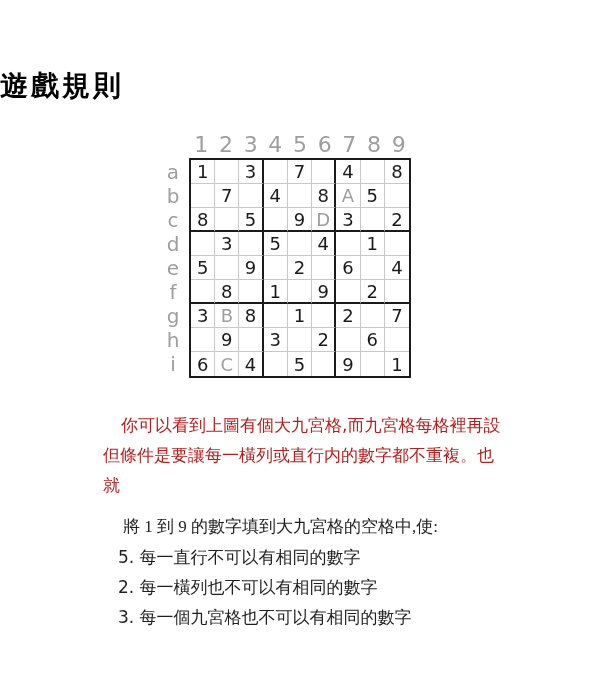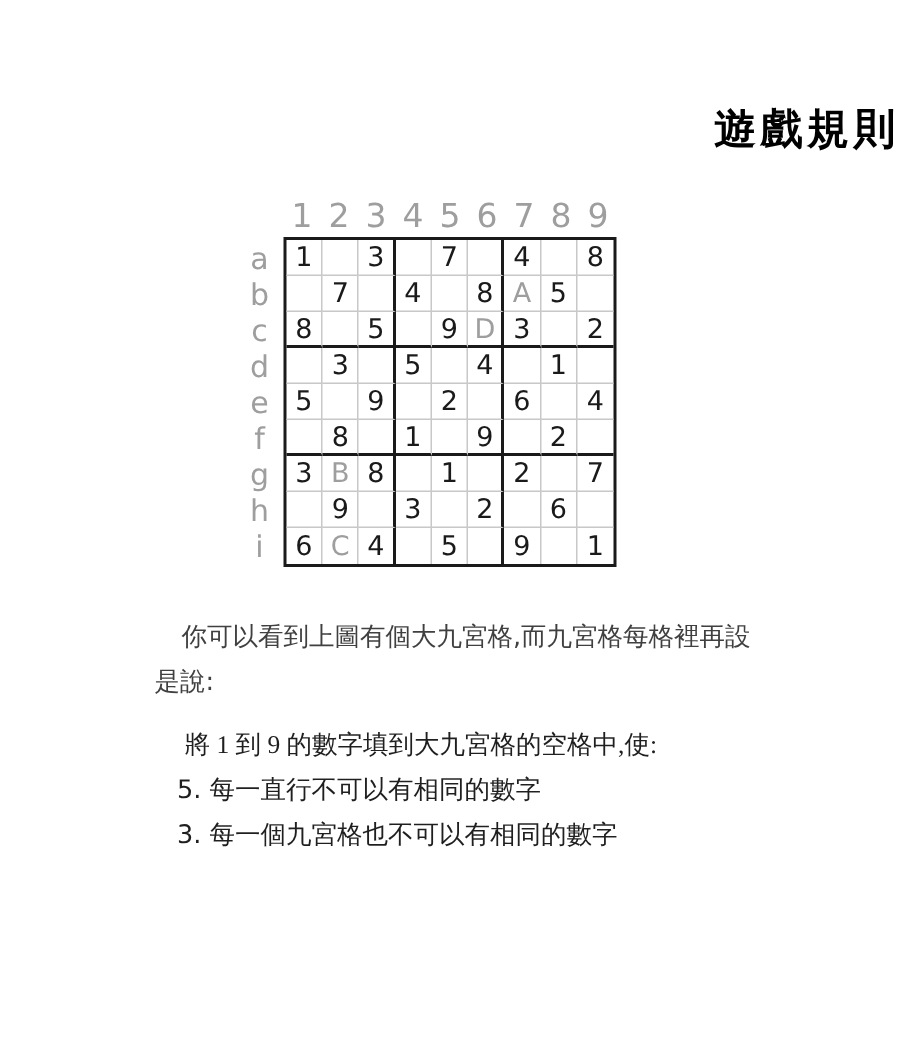--- a/index.html
+++ b/index.html
@@ -9,21 +9,21 @@
   }
   body {
     width: 600px;
     height: 695px;
     overflow: hidden;
     font-family: "DejaVu Sans", "Liberation Sans", sans-serif;
     color: #1f1f1f;
   }
   .page-title {
     padding-top: 66px;
-    text-align: right;
+    text-align: left;
     font-size: 28px;
     font-weight: bold;
     letter-spacing: 3px;
     color: #000000;
     line-height: 40px;
   }
 
   
   .sudoku {
     width: 222px;
@@ -78,21 +78,21 @@
   .cell.vnone  { border-right: none; }
   .cell.hthick { border-bottom: 2px solid #1a1a1a; }
   .cell.hnone  { border-bottom: none; }
   .cell.letter { color: #9e9e9e; }
 
   
   .intro-paragraph {
     margin: 32px 96px 0 103px;
     font-size: 17px;
     line-height: 30px;
-    color: #404040;
+    color: #b91c1c;
   }
   .intro-paragraph .line:first-child {
     text-indent: 18px;
   }
   .rules {
     margin: 12px 96px 0 118px;
     font-size: 17px;
     line-height: 30px;
     color: #1f1f1f;
   }
@@ -209,22 +209,23 @@
       <div class="cell hnone">5</div>
       <div class="cell vthick hnone"></div>
       <div class="cell hnone">9</div>
       <div class="cell hnone"></div>
       <div class="cell vnone hnone">1</div>
     </div>
 </div>
 
 <div class="intro-paragraph">
     <div class="line">你可以看到上圖有個大九宮格,而九宮格每格裡再設</div>
-    <div class="line">是說:</div>
+    <div class="line">但條件是要讓每一橫列或直行内的數字都不重複。也就</div>
   </div>
 
 <div class="rules">
   <div class="rules-intro">將 1 到 9 的數字填到大九宮格的空格中,使:</div>
   <div>
       <div class="rule-item">5. 每一直行不可以有相同的數字</div>
+      <div class="rule-item">2. 每一橫列也不可以有相同的數字</div>
       <div class="rule-item">3. 每一個九宮格也不可以有相同的數字</div>
     </div>
 </div>
 
 </body></html>

